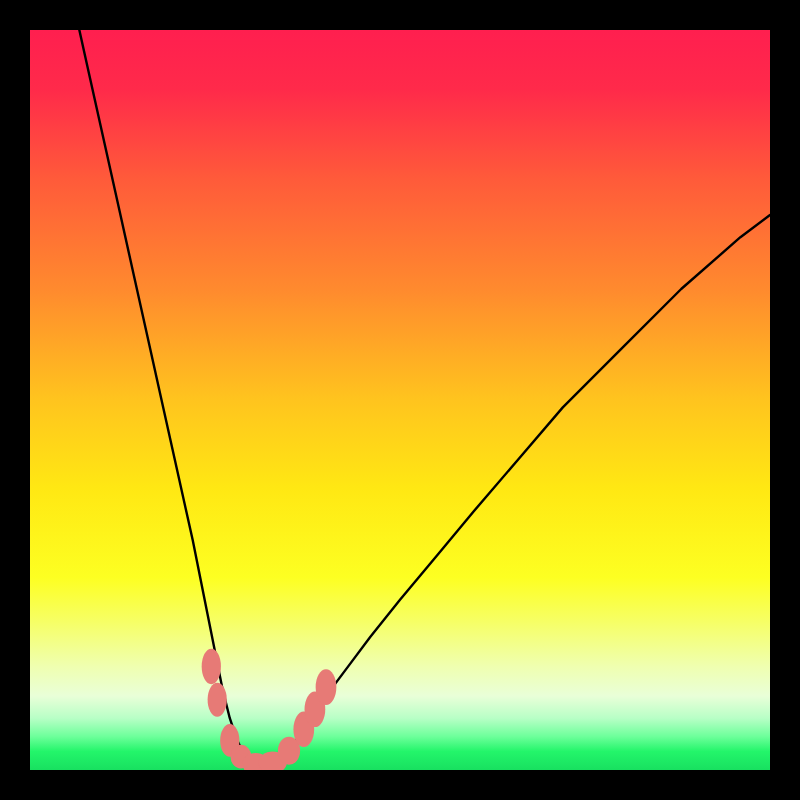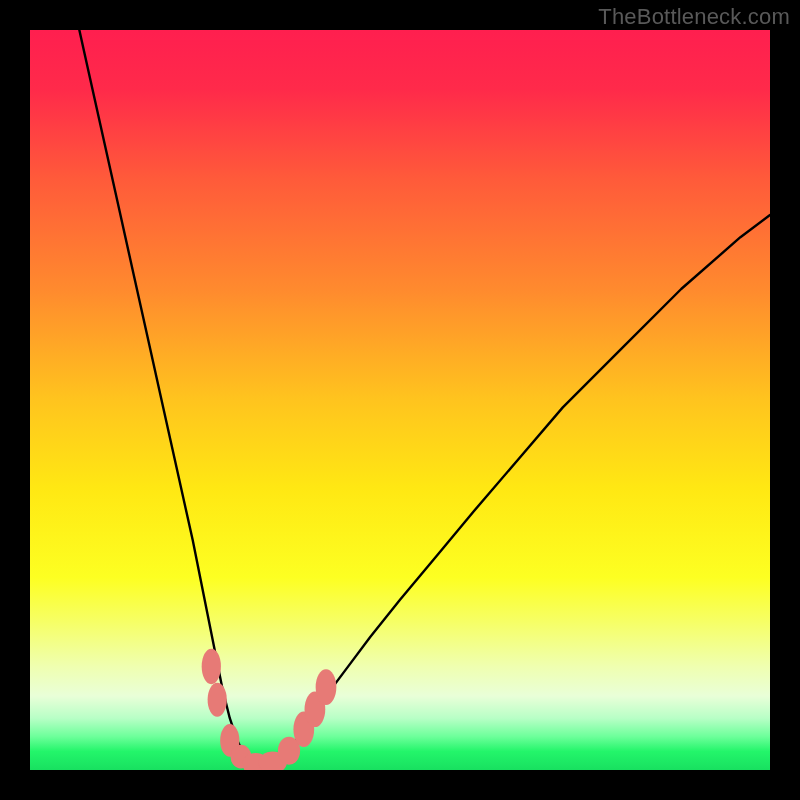--- a/index.html
+++ b/index.html
@@ -84,14 +84,13 @@
           <ellipse cx="242.72" cy="732.60" rx="14.06" ry="11.10" fill="#e77a76" stroke="#c35b57" stroke-width="0"></ellipse>
           <ellipse cx="259.00" cy="720.76" rx="11.10" ry="14.06" fill="#e77a76" stroke="#c35b57" stroke-width="0"></ellipse>
           <ellipse cx="273.80" cy="699.30" rx="10.36" ry="17.76" fill="#e77a76" stroke="#c35b57" stroke-width="0"></ellipse>
           <ellipse cx="284.90" cy="679.32" rx="10.36" ry="17.76" fill="#e77a76" stroke="#c35b57" stroke-width="0"></ellipse>
           <ellipse cx="296.00" cy="657.12" rx="10.36" ry="17.76" fill="#e77a76" stroke="#c35b57" stroke-width="0"></ellipse>
         </g>
     </svg>
 
   </div>
 
-  <div class="watermark">TheBottleneck.com</div>
 </div>
 
 </body></html>

